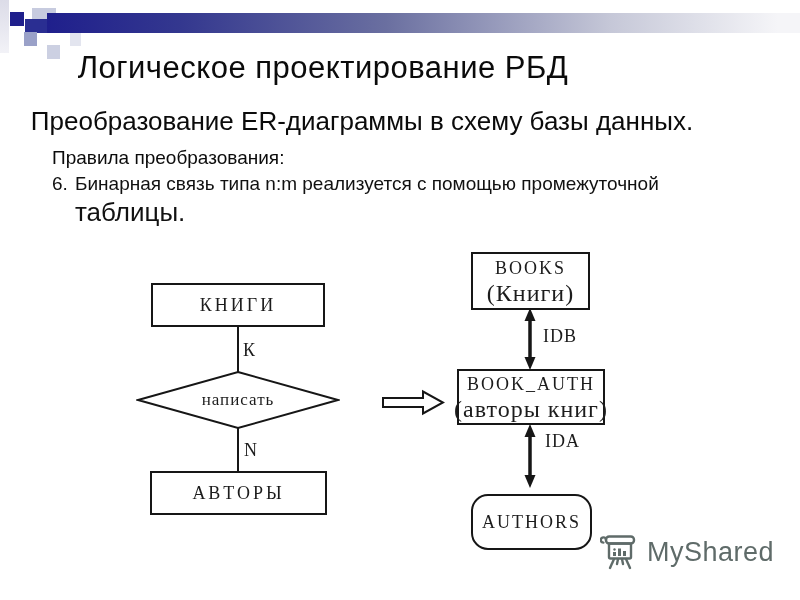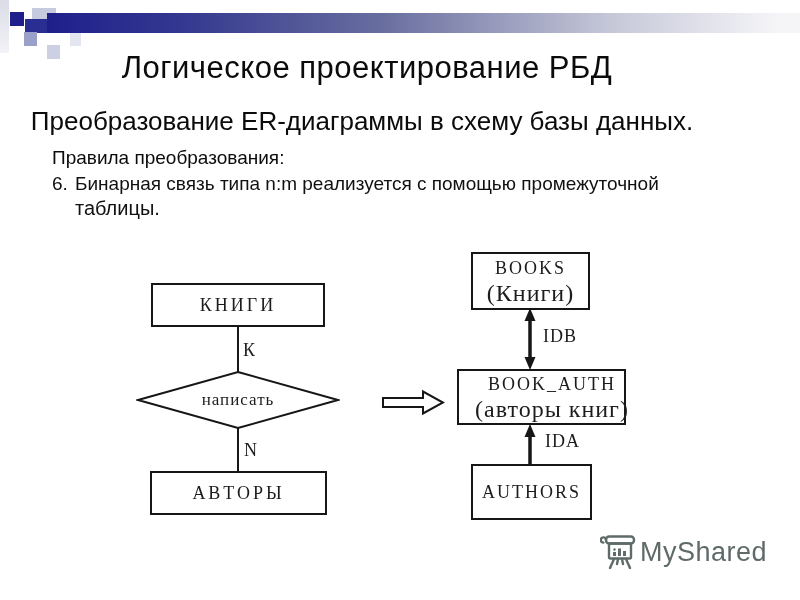--- a/index.html
+++ b/index.html
@@ -13,45 +13,45 @@
   .sq-light1{left:32px;top:8px;width:24px;height:24px;background:#c7cbdf;}
   .sq-navy{left:10px;top:12px;width:14px;height:14px;background:#1f1f8c;}
   .bar-step{left:25px;top:19px;width:23px;height:14px;background:#2a2e92;}
   .bar-main{left:47px;top:13px;width:753px;height:20px;
     background:linear-gradient(to right,#1f1f8c 0%,#34388f 18%,#6a6fa0 45%,#c6c8d8 75%,#f5f5f8 97%);}
   .sq-med{left:24px;top:32px;width:13px;height:14px;background:#9aa1c8;}
   .sq-light2{left:47px;top:45px;width:13px;height:14px;background:#ccd0e2;}
   .sq-faint{left:70px;top:33px;width:11px;height:13px;background:#e3e5ef;}
   
   .title{position:absolute;left:0;top:50px;width:646px;text-align:center;
-    font-size:31px;letter-spacing:0.5px;color:#0b0b0b;margin-left:44px;}
+    font-size:31px;letter-spacing:0.5px;color:#0b0b0b;}
   .subtitle{position:absolute;left:0;top:106px;width:724px;text-align:center;
     font-size:26px;color:#0b0b0b;white-space:nowrap;}
   .rules-heading{position:absolute;left:52px;top:147px;font-size:19px;font-weight:normal;color:#0b0b0b;}
   .rule-number{position:absolute;left:52px;top:173px;font-size:19px;}
   .rule-line1{position:absolute;left:75px;top:173px;font-size:19px;white-space:nowrap;}
-  .rule-line2{position:absolute;left:75px;top:197px;font-size:20px;}
+  .rule-line2{position:absolute;left:75px;top:197px;font-size:26px;}
   
   .dbox{position:absolute;background:#fff;border:2px solid #161616;
     display:flex;align-items:center;justify-content:center;flex-direction:column;
     font-family:"Liberation Serif",serif;color:#1c1c1c;text-align:right;}
   .er-entity{font-size:18px;letter-spacing:3px;}
   .tbl-name{font-size:18px;letter-spacing:2px;line-height:25px;white-space:nowrap;}
   .tbl-alias{font-size:24px;letter-spacing:1px;line-height:25px;white-space:nowrap;}
   .vline{position:absolute;width:2px;background:#161616;}
   .card-label{position:absolute;font-family:"Liberation Serif",serif;font-size:18px;color:#1c1c1c;}
   .diamond-wrap{position:absolute;left:136px;top:370px;width:204px;height:60px;}
   .diamond-label{position:absolute;left:136px;top:370px;width:204px;height:60px;
     display:flex;align-items:center;justify-content:center;
     font-family:"Liberation Serif",serif;font-size:17px;letter-spacing:1px;color:#1c1c1c;}
   .link-label{position:absolute;font-family:"Liberation Serif",serif;font-size:18px;
     letter-spacing:1px;color:#1c1c1c;}
   .svgabs{position:absolute;}
   
-  .watermark{position:absolute;left:600px;top:533px;display:flex;align-items:center;color:#5f6b69;}
+  .watermark{position:absolute;left:600px;top:533px;display:flex;align-items:center;gap:7px;color:#5f6b69;}
   .wm-text{font-size:27px;letter-spacing:0.5px;}
 </style>
 </head>
 <body>
 
 <div class="deco deco-col"></div>
 <div class="deco sq-light1"></div>
 <div class="deco sq-navy"></div>
 <div class="deco bar-step"></div>
 <div class="deco bar-main"></div>
@@ -94,33 +94,33 @@
   <span class="tbl-alias">(Книги)</span>
 </div>
 
 <svg class="svgabs" style="left:522px;top:308px;" width="16" height="62" viewBox="0 0 16 62">
   <line x1="8" y1="9" x2="8" y2="53" stroke="#161616" stroke-width="3.5"></line>
   <polygon points="8,0 2.5,13 13.5,13" fill="#161616"></polygon>
   <polygon points="8,62 2.5,49 13.5,49" fill="#161616"></polygon>
 </svg>
 <div class="link-label" style="left:543px;top:326px;">IDB</div>
 
-<div class="dbox" style="left:457px;top:369px;width:144px;height:52px;padding-left:21px;">
+<div class="dbox" style="left:457px;top:369px;width:144px;height:52px;">
   <span class="tbl-name">BOOK_AUTH</span>
   <span class="tbl-alias">(авторы книг)</span>
 </div>
 
 <svg class="svgabs" style="left:522px;top:424px;" width="16" height="64" viewBox="0 0 16 64">
   <line x1="8" y1="9" x2="8" y2="55" stroke="#161616" stroke-width="3.5"></line>
   <polygon points="8,0 2.5,13 13.5,13" fill="#161616"></polygon>
   <polygon points="8,64 2.5,51 13.5,51" fill="#161616"></polygon>
 </svg>
 <div class="link-label" style="left:545px;top:431px;">IDA</div>
 
-<div class="dbox" style="left:471px;top:464px;width:117px;height:52px;">
+<div class="dbox" style="left:471px;top:494px;width:117px;height:52px;border-radius:17px;">
   <span class="tbl-name">AUTHORS</span>
 </div>
 
 <div class="watermark">
   <svg width="40" height="38" viewBox="0 0 40 38">
     <g fill="none" stroke="#5f6b69" stroke-width="2.4" stroke-linecap="round" stroke-linejoin="round">
       <rect x="6" y="3.5" width="28" height="7" rx="3.2"></rect>
       <path d="M6 7 a2.6 2.6 0 1 0 -2.6 2.6"></path>
       <rect x="9" y="10.5" width="22" height="15" rx="1.5"></rect>
       <line x1="14" y1="26" x2="10" y2="35"></line>

